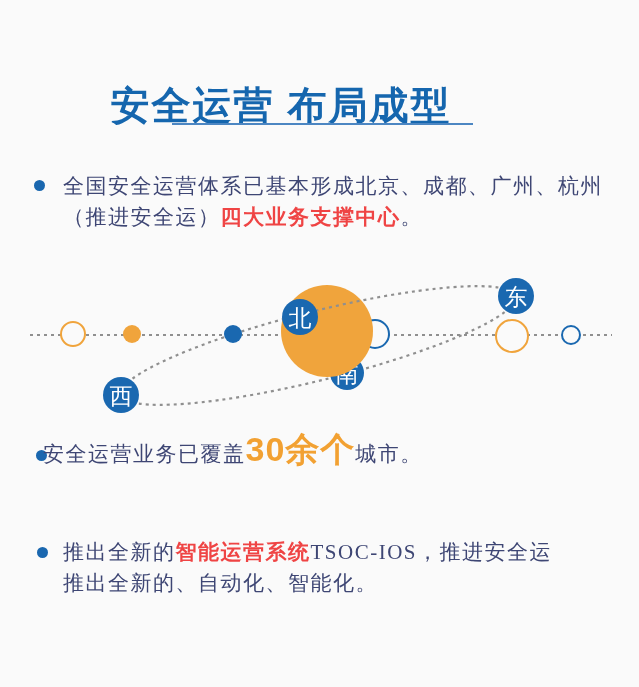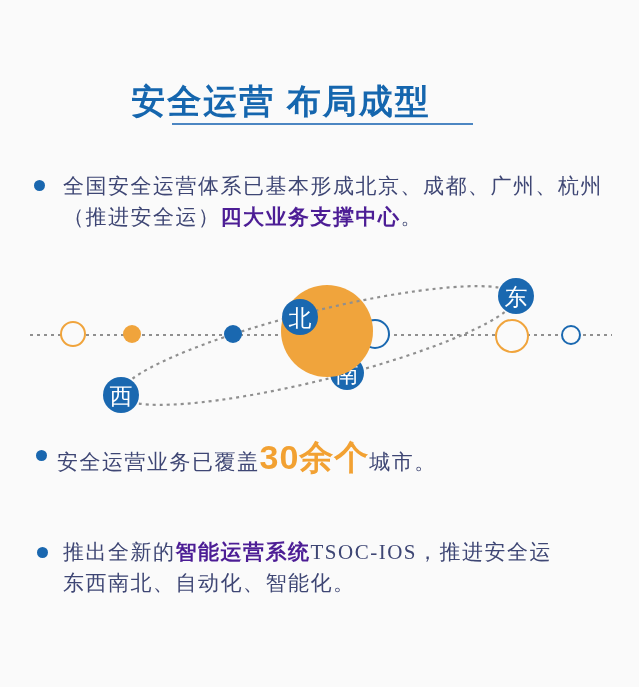--- a/index.html
+++ b/index.html
@@ -6,40 +6,40 @@
   .page{
     position:relative;
     width:639px;height:687px;
     background:#FAFAFA;
     font-family:"Liberation Sans","DejaVu Sans",sans-serif;
     overflow:hidden;
   }
   .title{
     position:absolute;top:79px;left:0;width:562px;
     text-align:center;
-    font-size:34px;font-weight:700;letter-spacing:2px;
+    font-size:39px;font-weight:700;letter-spacing:2px;
     color:#1566AE;
   }
   .title-underline{
     position:absolute;top:123px;left:172px;
     width:301px;height:2px;background:#4C86C2;
   }
   .bullet-dot{
     position:absolute;width:11px;height:11px;border-radius:50%;
     background:#1A67AF;
   }
   .btext{
     position:absolute;left:63px;width:570px;
     font-size:21px;line-height:31px;letter-spacing:1.5px;
     color:#3E4674;
   }
-  .accent{color:#4c1d95;font-weight:700;}
+  .accent{color:#ef4444;font-weight:700;}
   .b2row{
-    position:absolute;left:57px;top:436px;width:570px;
-    font-size:21px;line-height:42px;letter-spacing:1.5px;color:#3E4674;
+    position:absolute;left:43px;top:436px;width:570px;
+    font-size:21px;line-height:26px;letter-spacing:1.5px;color:#3E4674;
     white-space:nowrap;
   }
   .big-orange{font-size:34px;font-weight:700;color:#F2A132;letter-spacing:1px;}
   .diagram{position:absolute;left:0;top:250px;}
   .dash{stroke:#8F8F8F;stroke-width:2.2;stroke-dasharray:3 4;fill:none;}
   .hollow-orange{fill:#FAFAFA;stroke:#F0A43C;stroke-width:2;}
   .hollow-blue{fill:#FAFAFA;stroke:#1A68B0;stroke-width:2;}
   .fill-orange{fill:#F0A43C;}
   .fill-blue{fill:#1A68B0;}
   .node-label{
@@ -92,16 +92,16 @@
   </svg>
 
   <span class="bullet-dot" style="left:36px;top:450px;"></span>
   <div class="b2row">
     <span>安全运营业务已覆盖</span><span class="big-orange">30余个</span><span>城市。</span>
   </div>
 
   <span class="bullet-dot" style="left:37px;top:547px;"></span>
   <div class="btext" style="top:537px;font-family:Liberation Serif, serif;">
     <span>推出全新的</span><span class="accent">智能运营系统</span><span>TSOC-IOS，推进安全运</span><br>
-    <span>东西南北、自动化、智能化。</span>
+    <span>推出全新的、自动化、智能化。</span>
   </div>
 
 </div>
 
 </body></html>

